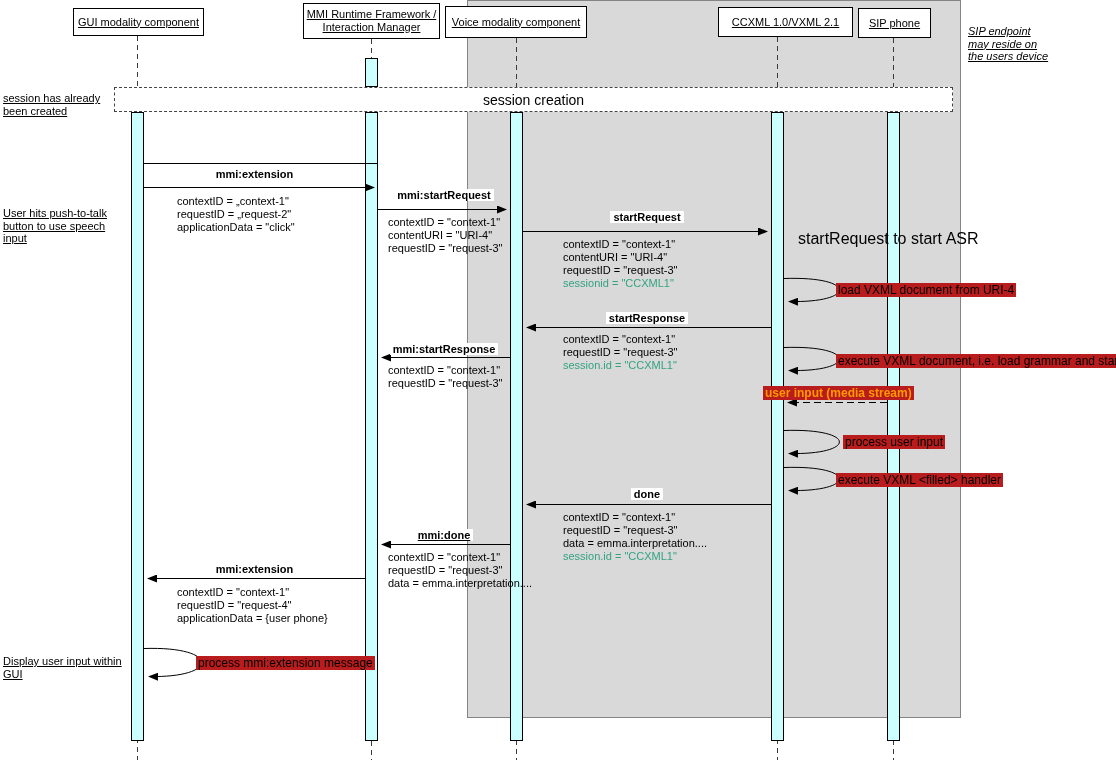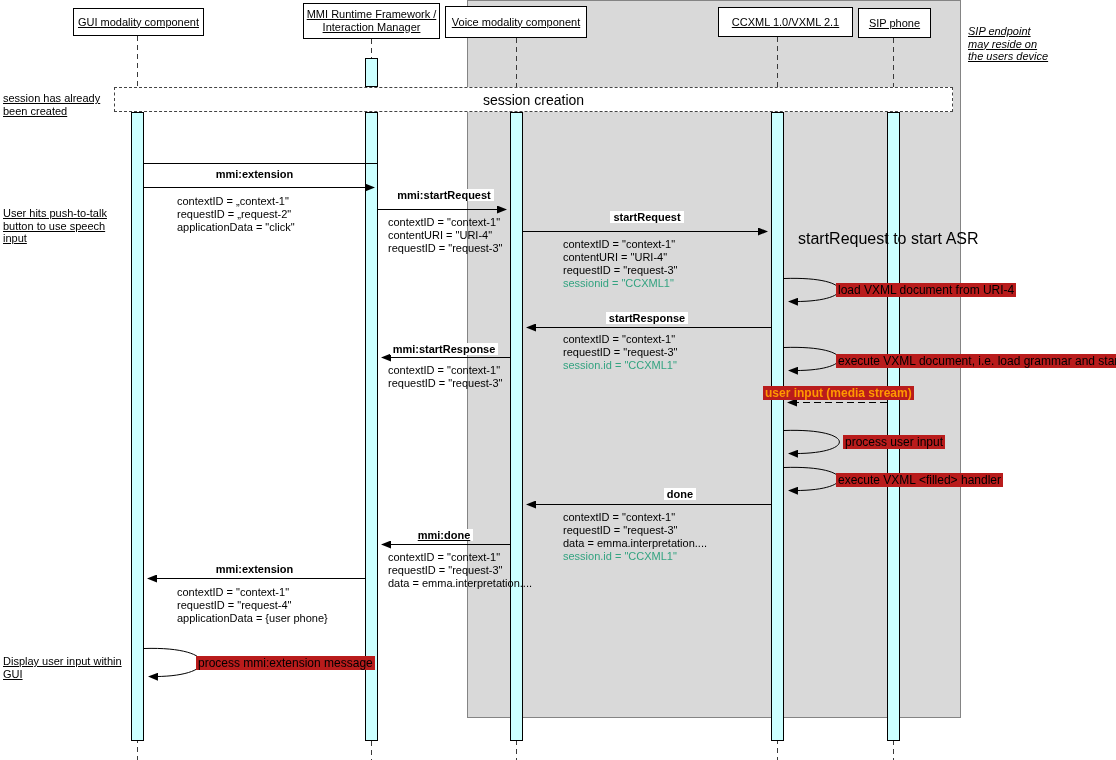--- a/index.html
+++ b/index.html
@@ -85,21 +85,21 @@
   <div class="abs lbl" style="left:378px;top:189px;width:132px;">
     <span>mmi:startRequest</span></div>
   <div class="abs lbl" style="left:523px;top:211px;width:248px;">
     <span>startRequest</span></div>
   <div class="abs lbl" style="left:523px;top:312px;width:248px;">
     <span>startResponse</span></div>
   <div class="abs lbl" style="left:378px;top:343px;width:132px;">
     <span>mmi:startResponse</span></div>
   <div class="abs loop-lbl orange" style="left:763px;top:386px;">
     <span>user input (media stream)</span></div>
-  <div class="abs lbl" style="left:523px;top:488px;width:248px;margin-left:33px;">
+  <div class="abs lbl" style="left:523px;top:488px;width:248px;">
     <span>done</span></div>
   <div class="abs lbl" style="left:378px;top:529px;width:132px;text-decoration:underline;">
     <span>mmi:done</span></div>
   <div class="abs lbl nobg" style="left:144px;top:563px;width:221px;">
     <span>mmi:extension</span></div>
 
   <div class="abs params" style="left:177px;top:195px;">
     <span>contextID = „context-1"</span>
     <span>requestID = „request-2"</span>
     <span>applicationData = "click"</span>

